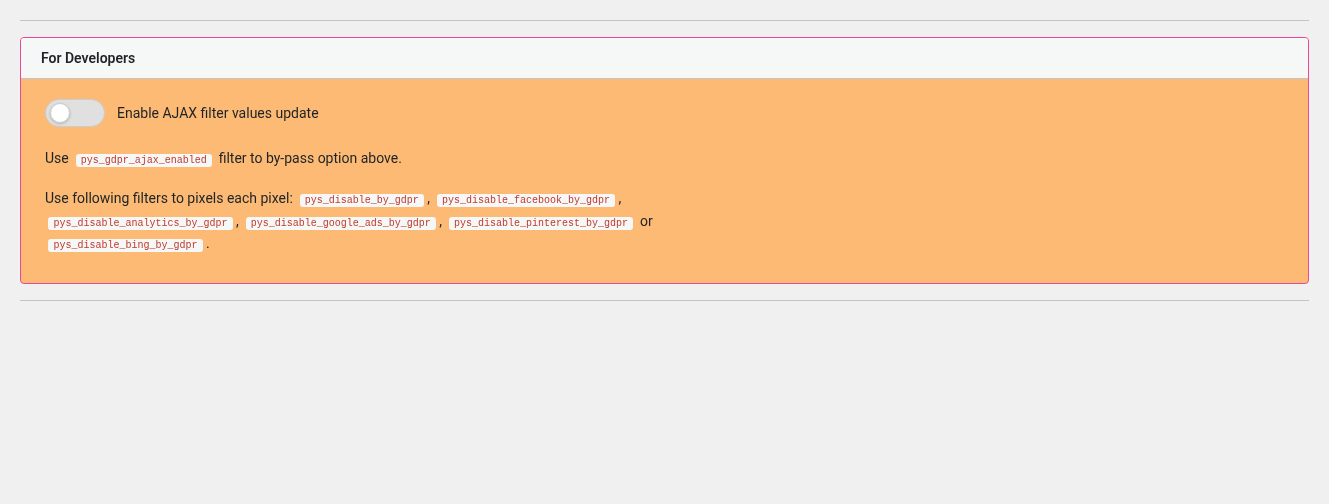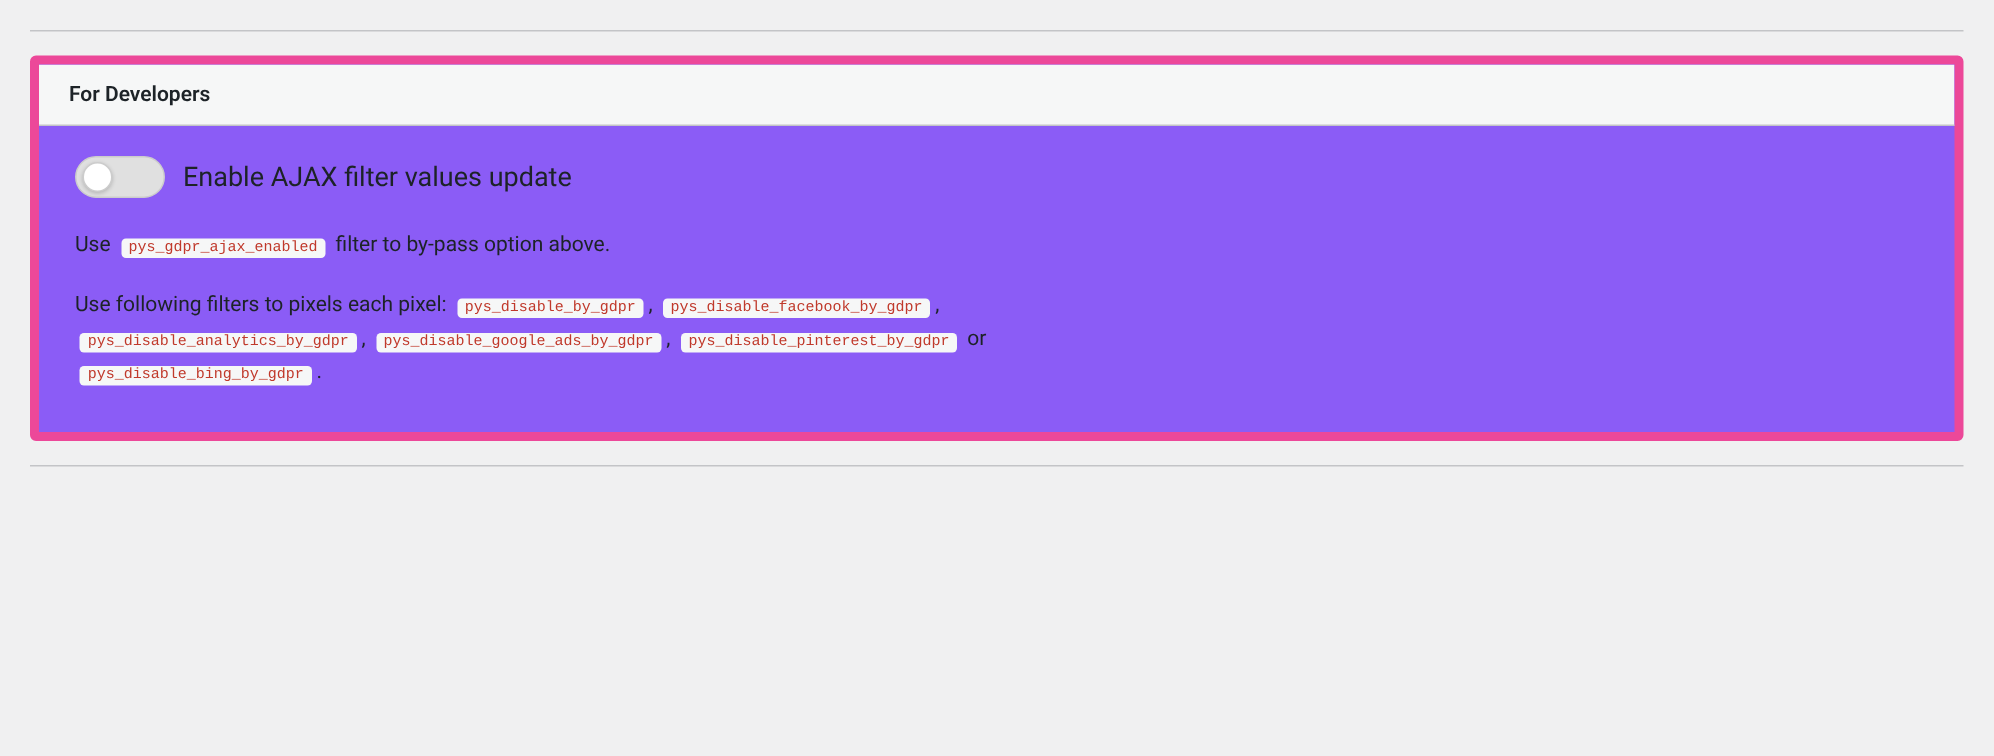--- a/index.html
+++ b/index.html
@@ -14,22 +14,22 @@
       font-size: 14px;
       color: #1d2327;
     }
 
     .page-wrapper {
       padding: 20px;
       max-width: 1329px;
     }
 
     .card {
-      background: #8b5cf6;
-      border: 6px solid #ec4899;
+      background: #fdba74;
+      border: 1px solid #ec4899;
       border-radius: 4px;
       overflow: hidden;
       margin-bottom: 0;
     }
 
     .card-header {
       background: #f6f7f7;
       border-bottom: 1px solid #c3c4c7;
       padding: 12px 20px;
     }
@@ -68,21 +68,21 @@
       left: 4px;
       width: 20px;
       height: 20px;
       background: #fff;
       border-radius: 50%;
       border: 1px solid #ccc;
       box-shadow: 0 1px 3px rgba(0,0,0,0.2);
     }
 
     .toggle-label {
-      font-size: 18px;
+      font-size: 14px;
       color: #1d2327;
     }
 
     .text-block {
       margin-bottom: 18px;
       font-size: 14px;
       color: #1d2327;
       line-height: 1.6;
     }
 

